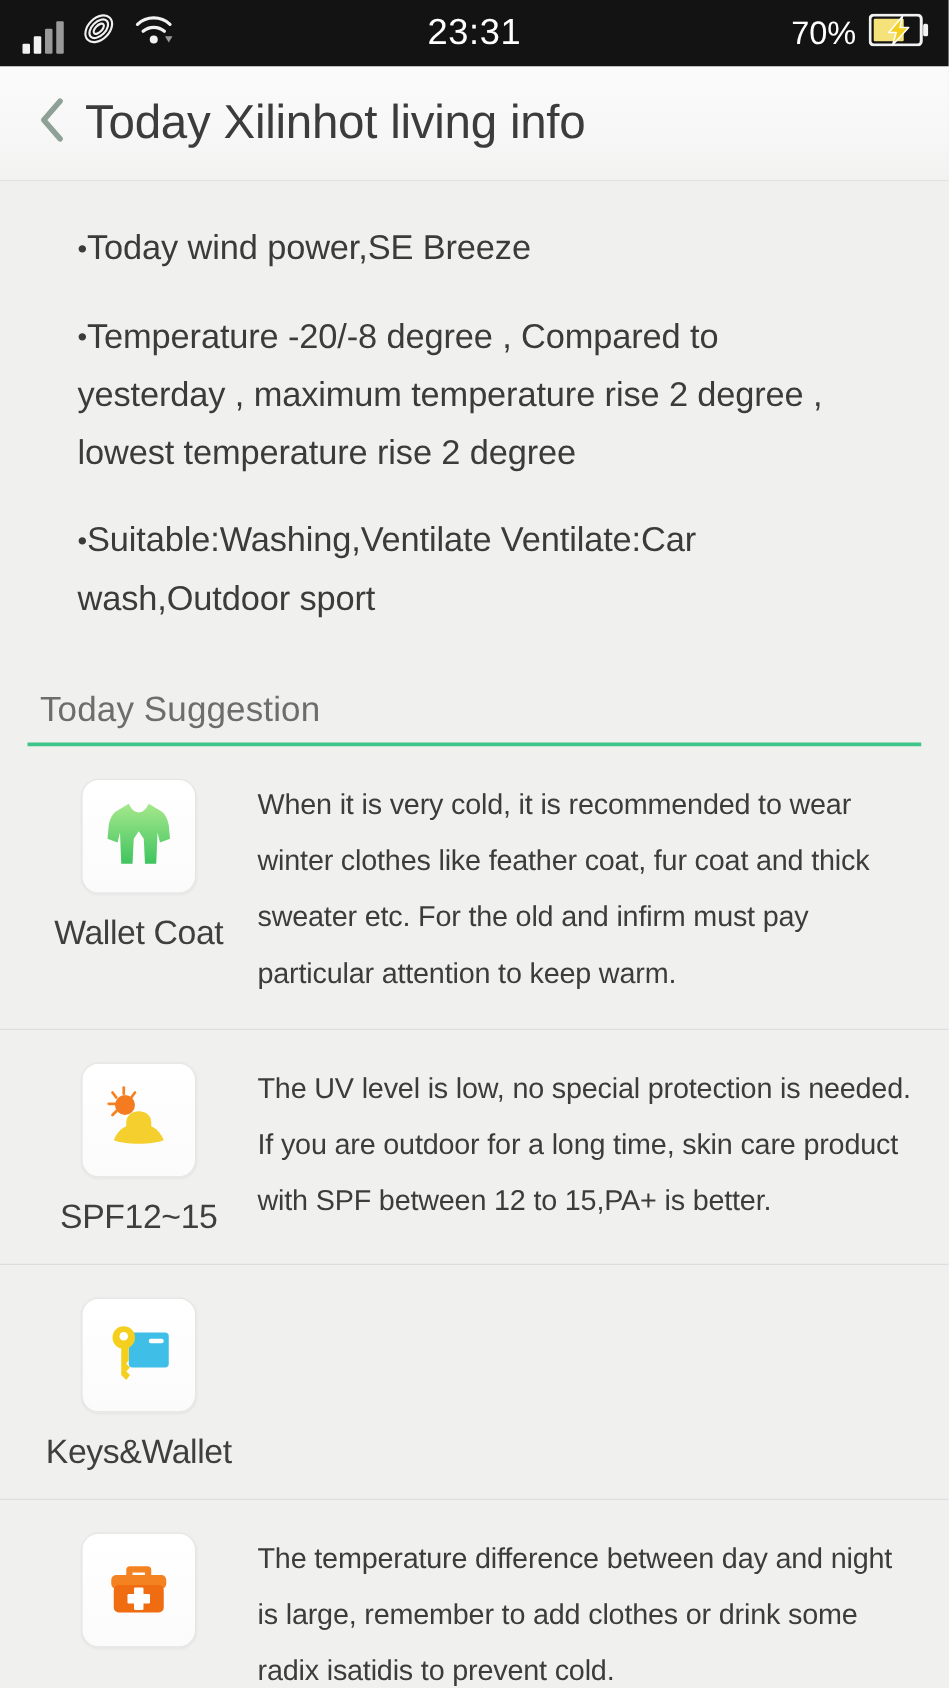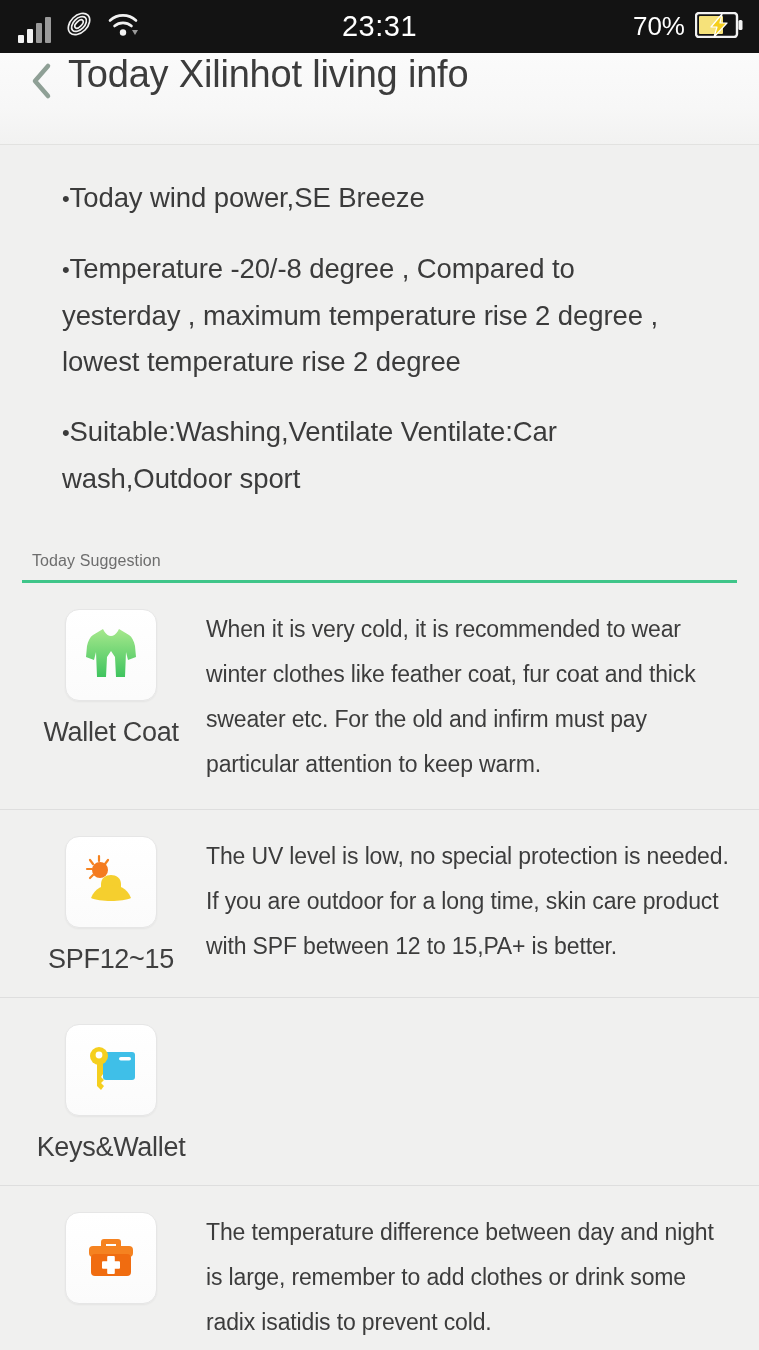--- a/index.html
+++ b/index.html
@@ -36,21 +36,21 @@
   .signal i.b1{ height:8px; }
   .signal i.b2{ height:14px; }
   .signal i.b3{ height:20px; background:#9a9a9a; }
   .signal i.b4{ height:26px; background:#9a9a9a; }
 
   
   .navbar{
     height:92px; width:100%;
     background:linear-gradient(to bottom,#fbfbfb 0%,#f7f7f7 60%,#f2f2f1 100%);
     border-bottom:1px solid #e2e2e0;
-    display:flex; 
+    display:flex; align-items:center;
     padding-left:20px;
   }
   .back-btn{
     width:44px; height:60px;
     display:flex; align-items:center; justify-content:center;
     flex:0 0 auto;
   }
   .nav-title{
     font-size:38px; color:#3c3c3c; font-weight:400;
     letter-spacing:-.2px; margin-left:4px;
@@ -67,21 +67,21 @@
   .info-line:last-child{ margin-bottom:0; }
   .bullet{ font-size:22px; vertical-align:1px; }
 
   
   .section-head{
     margin:40px 22px 0 22px;
     padding-bottom:10px;
     border-bottom:3px solid #3fc589;
   }
   .section-head span{
-    font-size:16px; color:#6d6d6d; letter-spacing:.1px;
+    font-size:28px; color:#6d6d6d; letter-spacing:.1px;
     padding-left:10px;
   }
 
   
   .sug-row{
     display:flex;
     padding:22px 12px 22px 22px;
     border-bottom:1px solid #dedede;
   }
   .sug-left{

